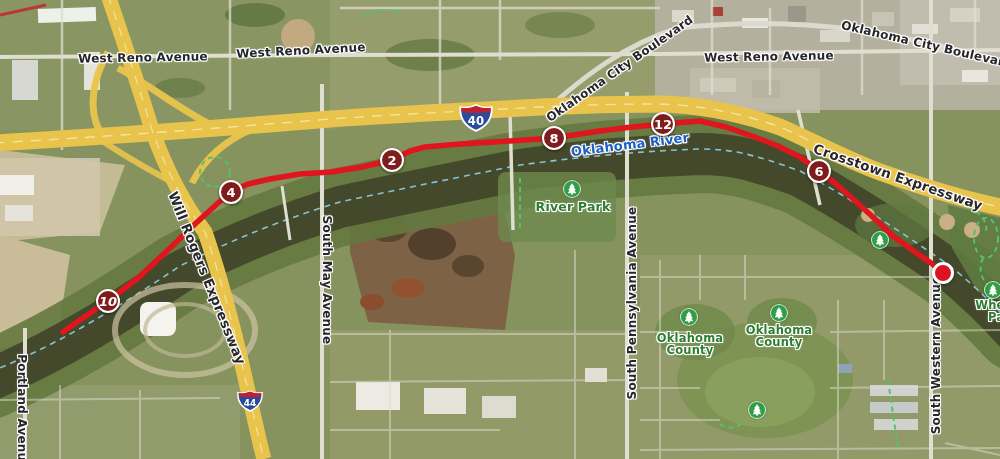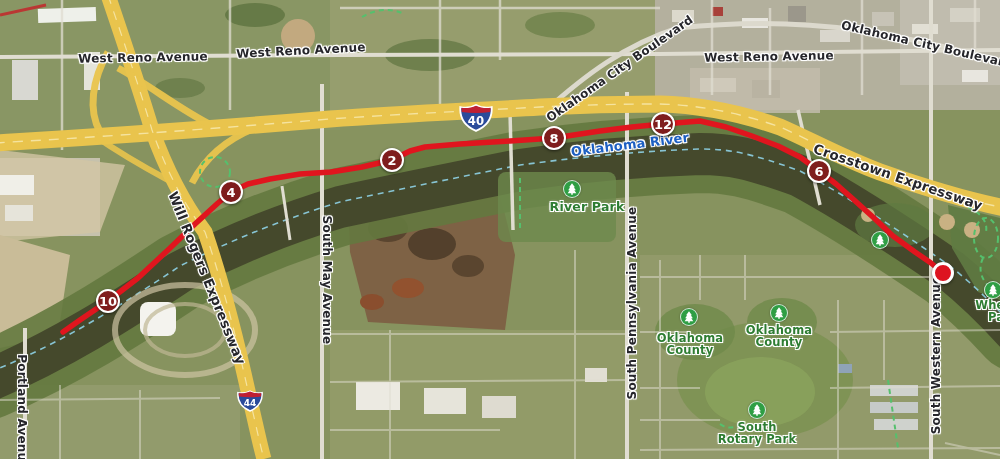--- a/index.html
+++ b/index.html
@@ -222,34 +222,30 @@
       <div class="map-label street" style="left: 769px; top: 57px; transform: translate(-50%, -50%) rotate(-1deg);">West Reno Avenue</div>
       <div class="map-label street" style="left: 620px; top: 69px; transform: translate(-50%, -50%) rotate(-35deg);">Oklahoma City Boulevard</div>
       <div class="map-label street" style="left: 927px; top: 45px; transform: translate(-50%, -50%) rotate(13deg);">Oklahoma City Boulevard</div>
       <div class="map-label street street-lg" style="left: 898px; top: 177px; transform: translate(-50%, -50%) rotate(19deg);">Crosstown Expressway</div>
       <div class="map-label street street-lg" style="left: 207px; top: 278px; transform: translate(-50%, -50%) rotate(68deg);">Will Rogers Expressway</div>
       <div class="map-label street" style="left: 327px; top: 280px; transform: translate(-50%, -50%) rotate(90deg);">South May Avenue</div>
       <div class="map-label street" style="left: 632px; top: 303px; transform: translate(-50%, -50%) rotate(-90deg);">South Pennsylvania Avenue</div>
       <div class="map-label street" style="left: 936px; top: 355px; transform: translate(-50%, -50%) rotate(-90deg);">South Western Avenue</div>
       <div class="map-label street" style="left: 22px; top: 412px; transform: translate(-50%, -50%) rotate(90deg);">Portland Avenue</div>
       <div class="map-label river" style="left: 630px; top: 145px; transform: translate(-50%, -50%) rotate(-7deg);">Oklahoma River</div>
-      <div class="map-label park park-lg" style="left: 587px; top: 207px;">
+      <div class="map-label park park-lg" style="left: 573px; top: 207px;">
         <div>River Park</div>
       </div>
       <div class="map-label park " style="left: 690px; top: 344px;">
         <div>Oklahoma</div>
         <div>County</div>
       </div>
       <div class="map-label park " style="left: 779px; top: 336px;">
         <div>Oklahoma</div>
         <div>County</div>
-      </div>
-      <div class="map-label park " style="left: 757px; top: 433px;">
-        <div>South</div>
-        <div>Rotary Park</div>
       </div>
       <div class="map-label park " style="left: 1003px; top: 311px;">
         <div>Wheeler</div>
         <div>Park</div>
       </div>
       <div class="tree-icon" style="left: 572px; top: 189px;">
         <svg viewBox="0 0 12 14">
           <path d="M6 0 L9.5 5 H8.2 L10.6 8.6 H8.8 L11.2 12 H6.9 V14 H5.1 V12 H0.8 L3.2 8.6 H1.4 L3.8 5 H2.5 Z" fill="#fff"></path>
         </svg>
       </div>
@@ -285,17 +281,17 @@
     </svg></div>
       <div class="shield" style="left: 250px; top: 403px; text-align: center;"><svg width="26" height="22" viewBox="0 0 36 30">
       <path d="M18,1.2 C23,3.8 29.5,4.6 34.8,3.4 C35.4,13.5 32,23 18,28.8 C4,23 0.6,13.5 1.2,3.4 C6.5,4.6 13,3.8 18,1.2 Z" fill="#2a4b9b" stroke="#ffffff" stroke-width="2"></path>
       <path d="M2.4,4 C7,4.9 13,4.2 18,1.9 C23,4.2 29,4.9 33.6,4 L33.3,8.7 C23.4,10.1 12.6,10.1 2.7,8.7 Z" fill="#bf2033"></path>
       <text x="18" y="22.5" text-anchor="middle" font-size="12.5" font-weight="bold" fill="#ffffff" font-family="DejaVu Sans, sans-serif">44</text>
     </svg></div>
       <div class="mile-marker" style="left: 392px; top: 160px;">2</div>
       <div class="mile-marker" style="left: 231px; top: 192px;">4</div>
       <div class="mile-marker" style="left: 819px; top: 171px;">6</div>
       <div class="mile-marker" style="left: 554px; top: 138px;">8</div>
-      <div class="mile-marker" style="left: 108px; top: 301px;">10</div>
+      <div class="mile-marker" style="left: 108px; top: 301px; font-style: italic;">10</div>
       <div class="mile-marker" style="left: 663px; top: 124px;">12</div>
       <div class="end-dot" style="left: 943px; top: 273px;"></div>
     </div>
 </div>
 
 </body></html>

